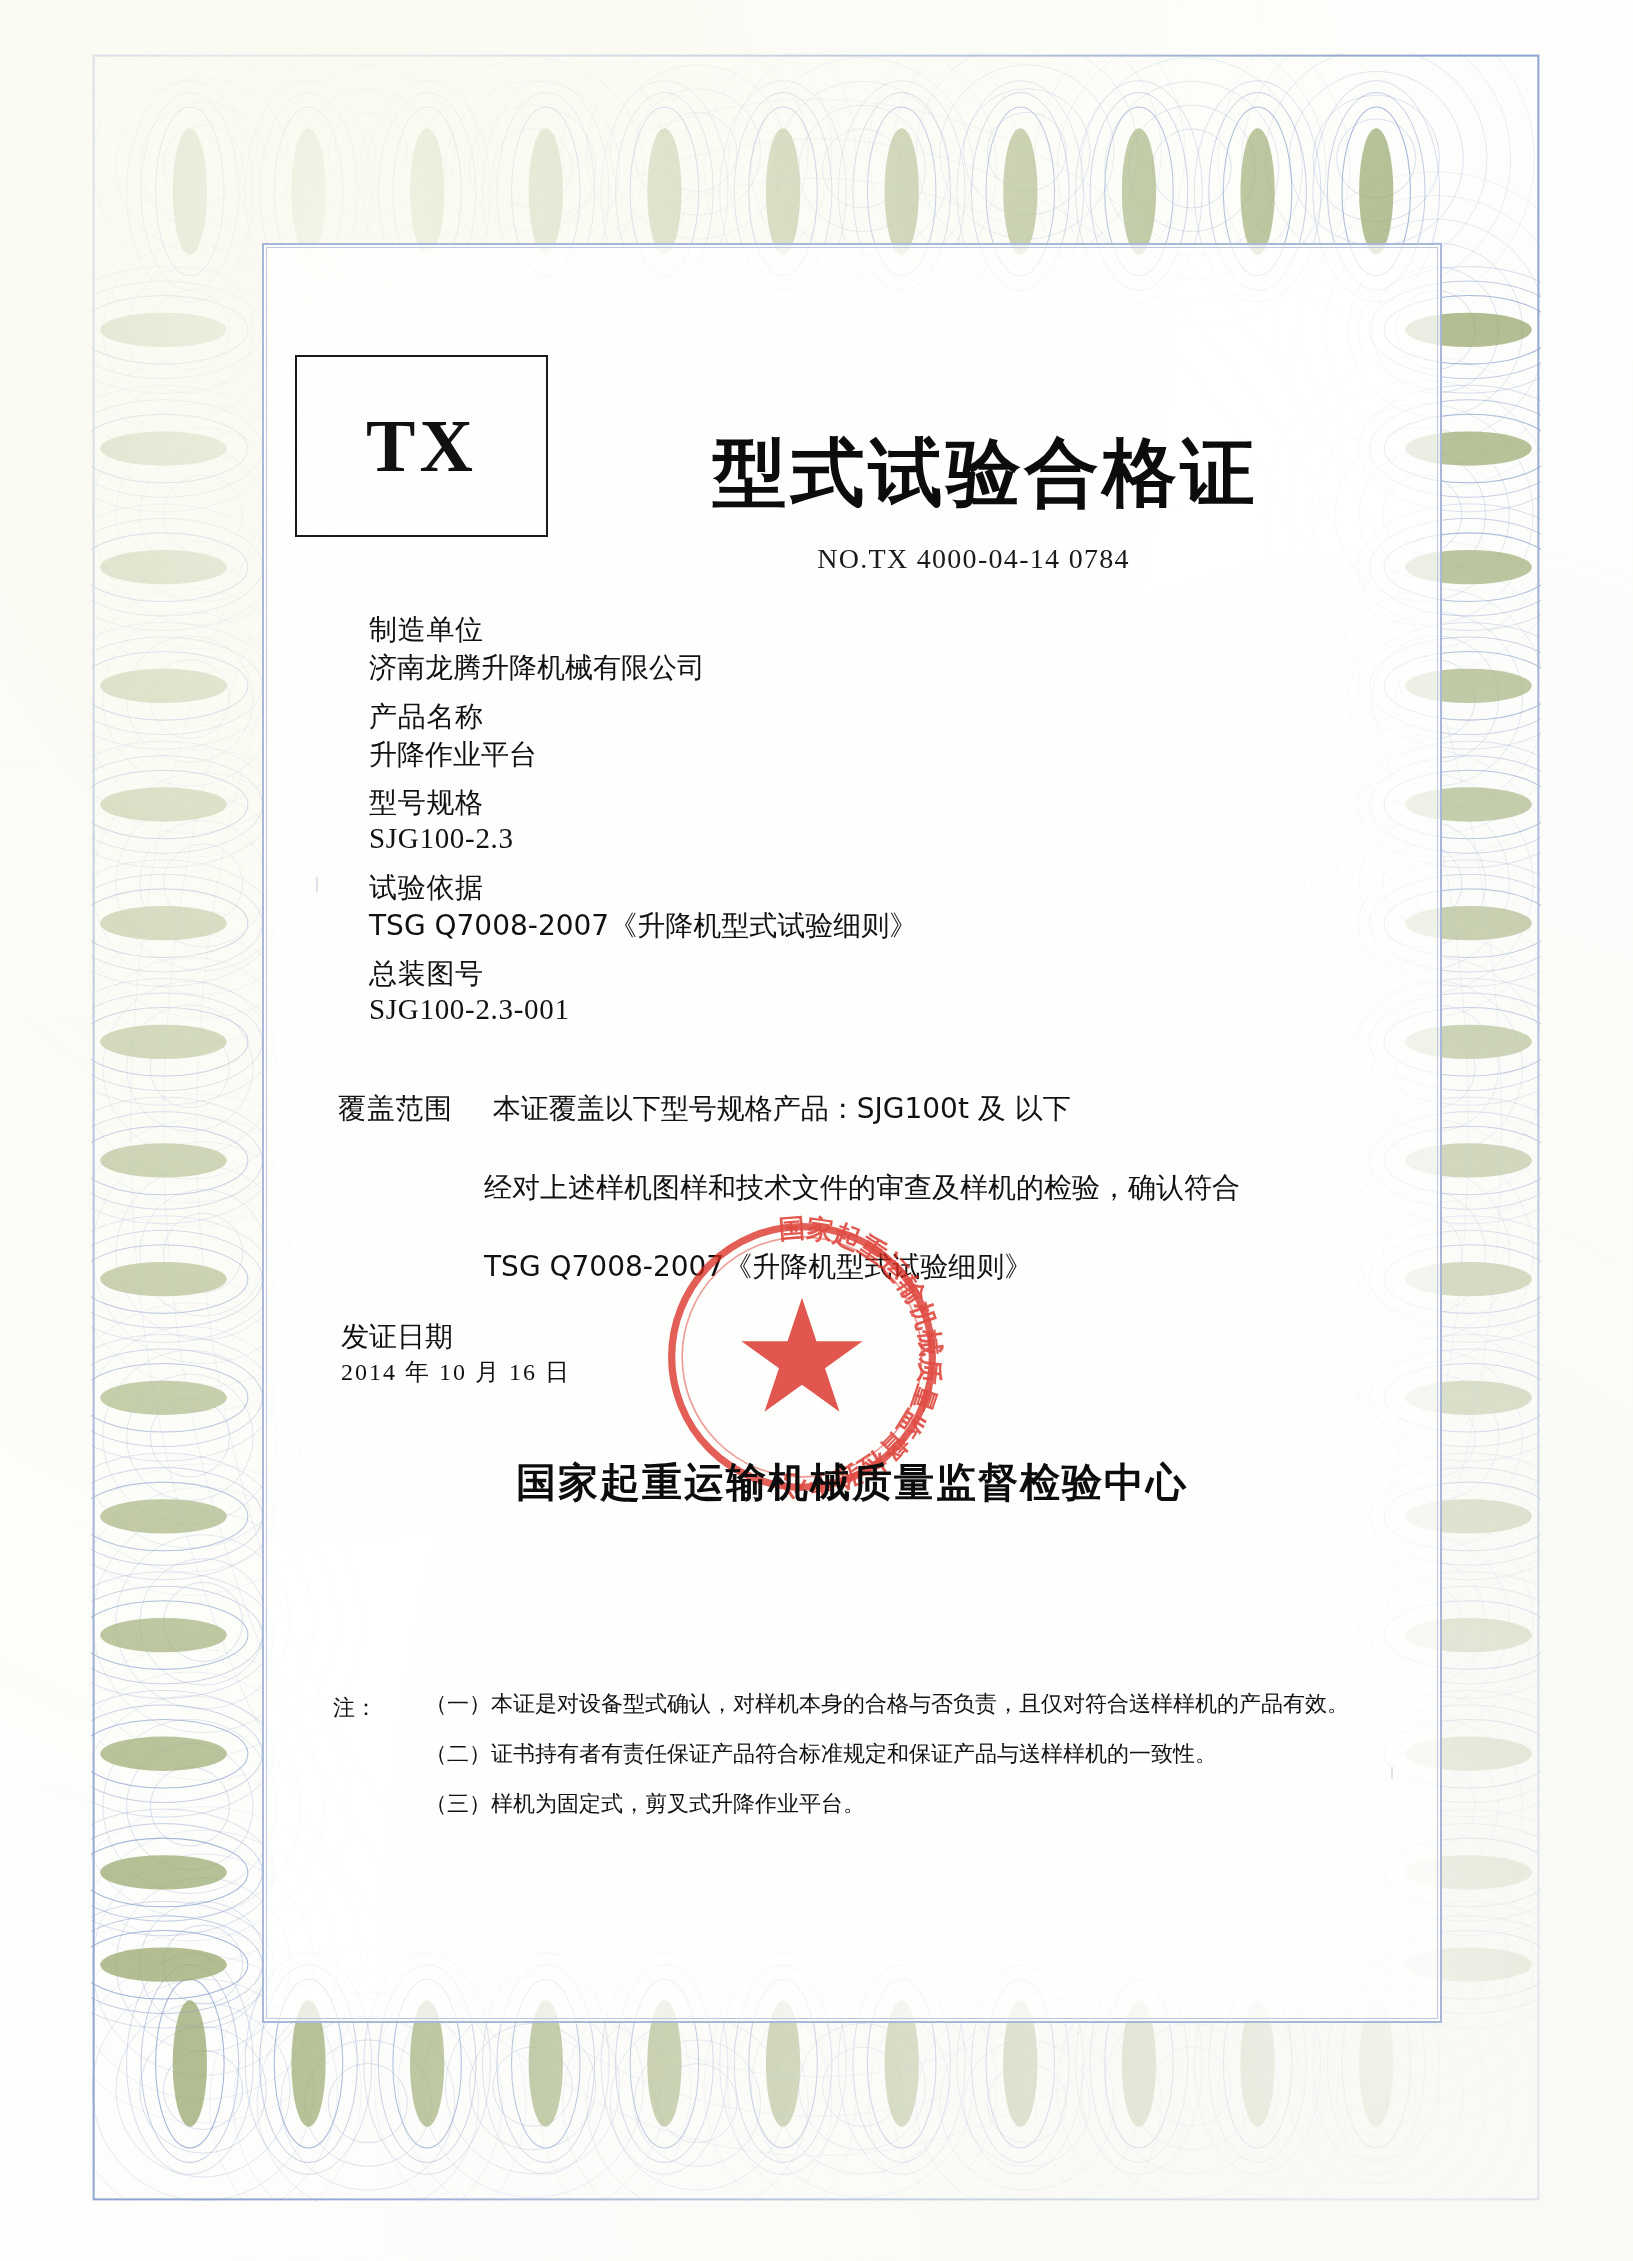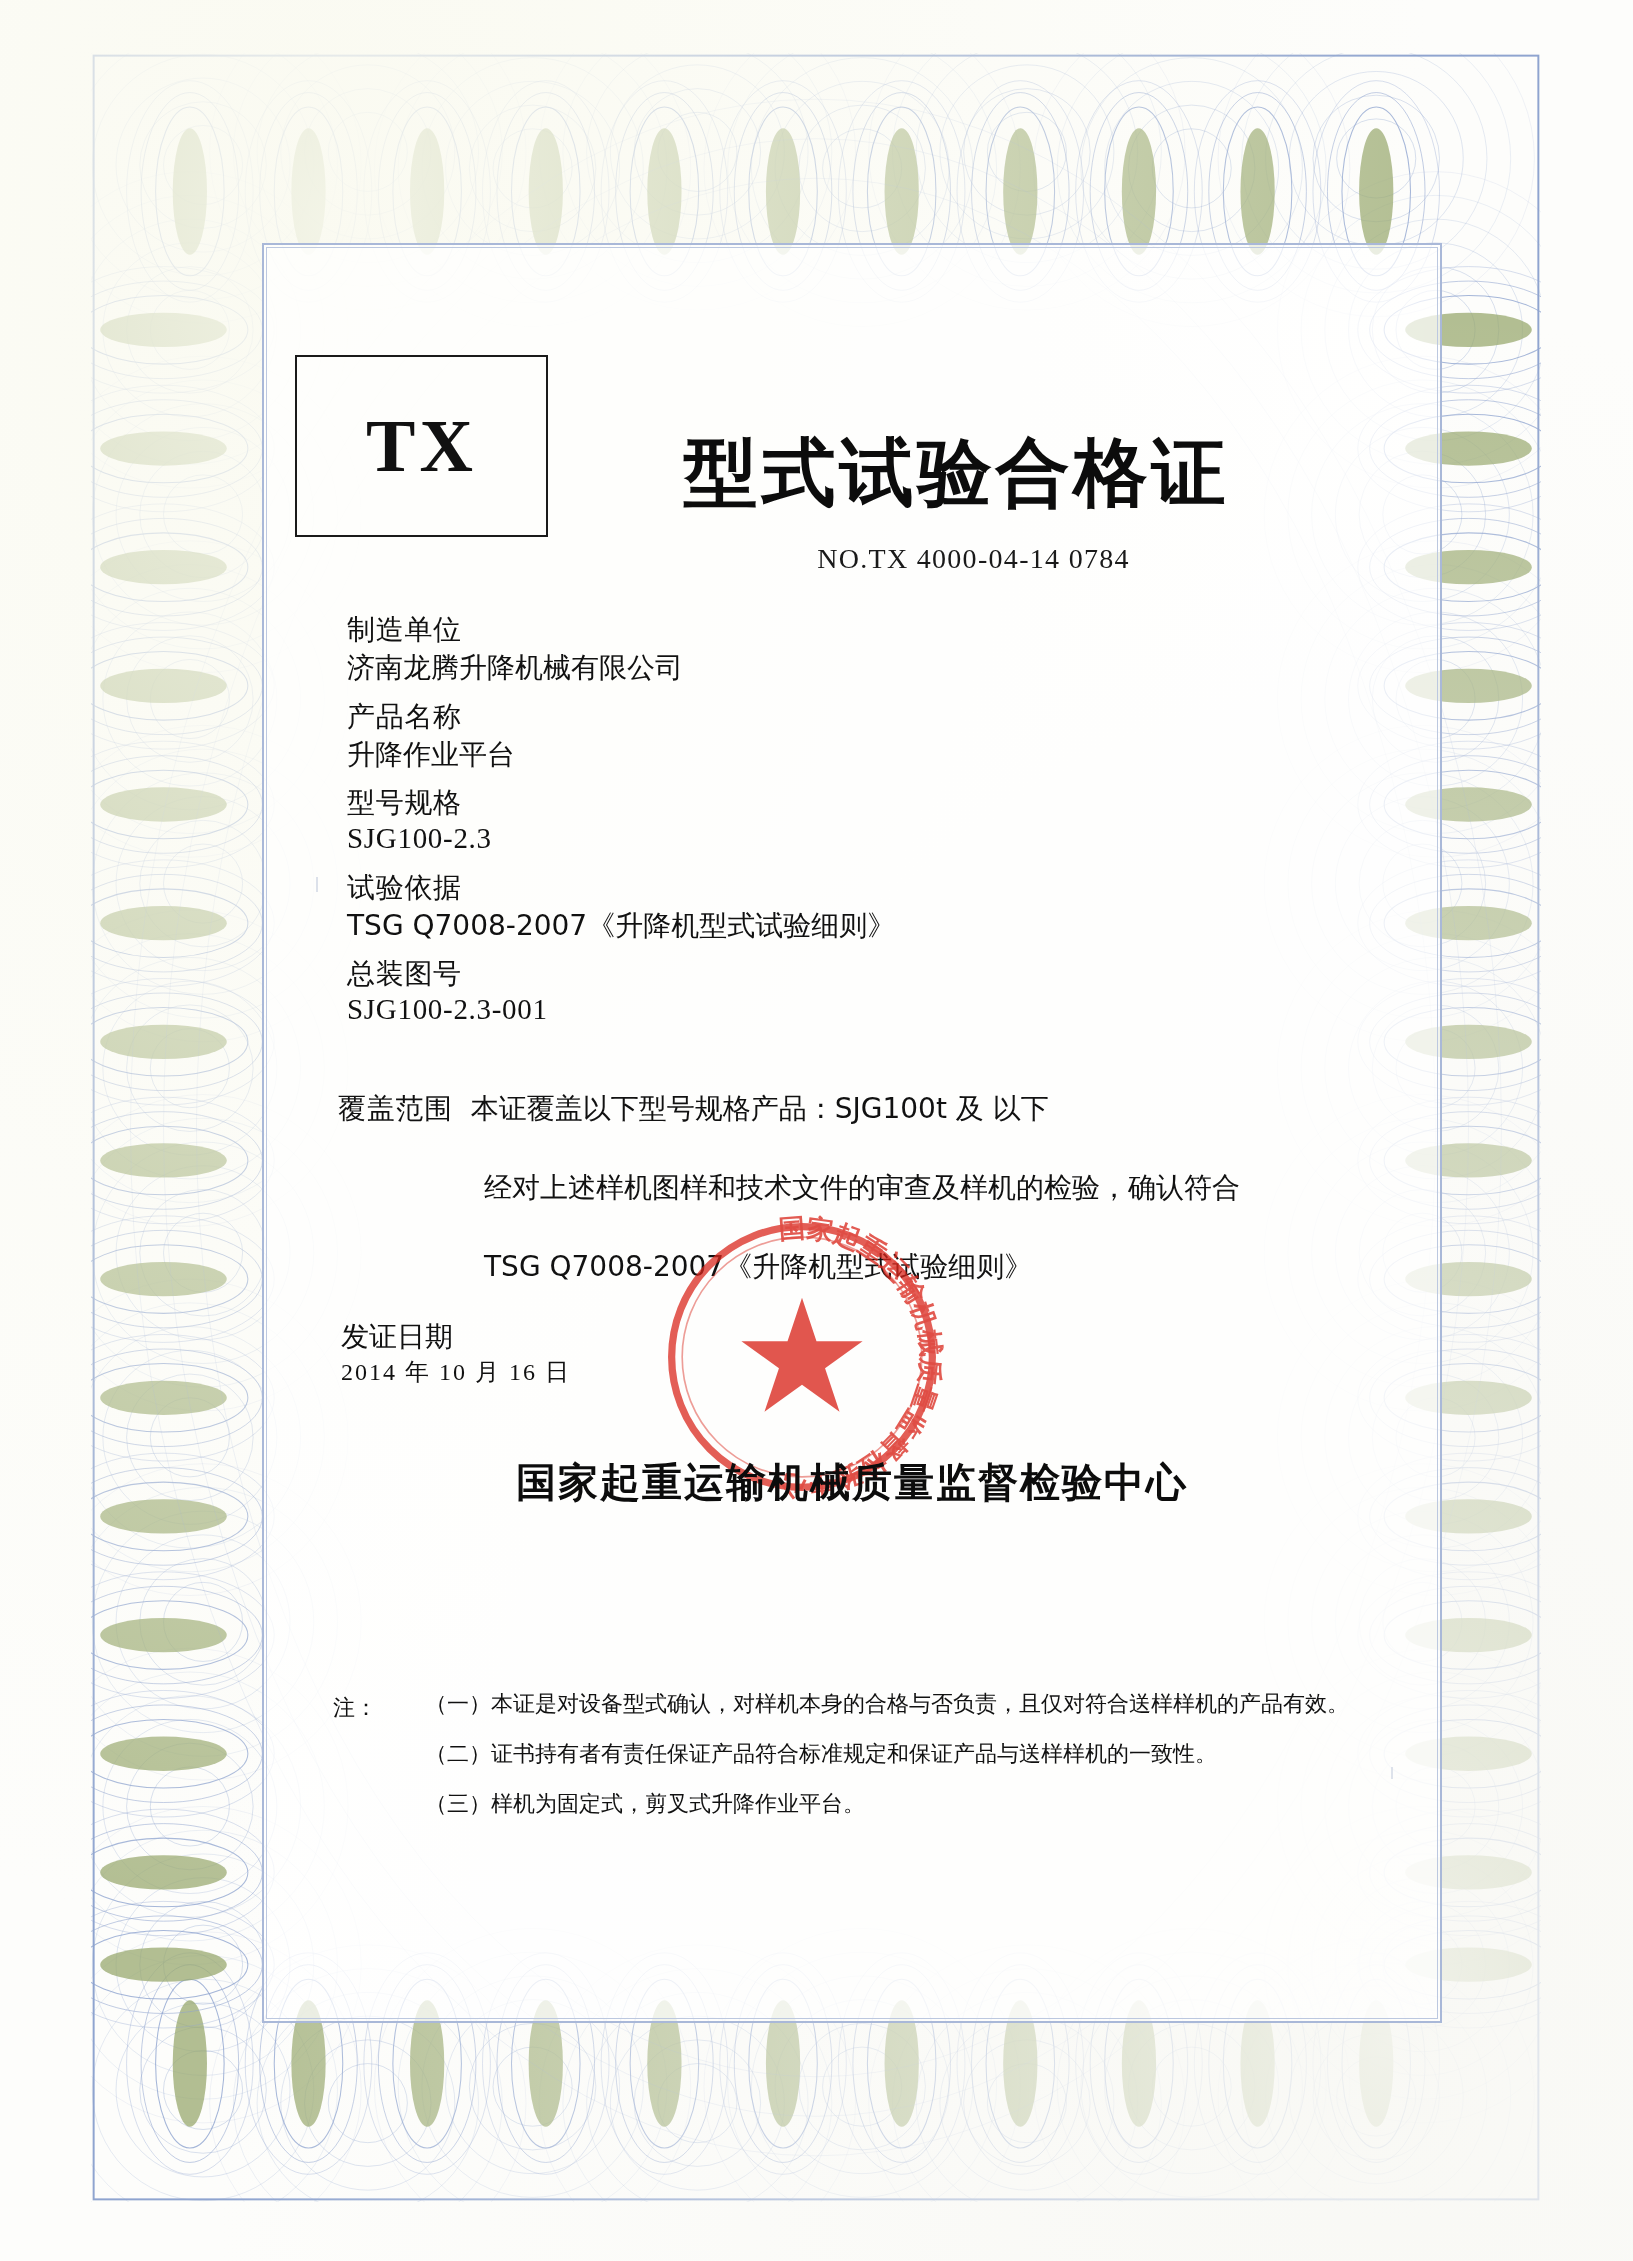--- a/index.html
+++ b/index.html
@@ -99,21 +99,21 @@
     width: 857px;
     text-align: center;
     font-family: "DejaVu Sans", sans-serif;
     font-weight: bold;
     font-size: 42px;
     letter-spacing: 20px;
     color: #101010;
   }
   .title-big {
     position: absolute;
-    left: 266px;
+    left: 295px;
     top: 181px;
     width: 857px;
     text-align: center;
     font-family: "DejaVu Sans", sans-serif;
     font-weight: bold;
     font-size: 74px;
     letter-spacing: 4px;
     color: #0c0c0c;
   }
   .cert-no {
@@ -141,21 +141,21 @@
     font-family: "DejaVu Sans", sans-serif;
     font-size: 28px;
     letter-spacing: 0.7px;
     color: #111;
     white-space: nowrap;
   }
   .field-value {
     font-family: "DejaVu Sans", sans-serif;
     font-size: 28px;
     color: #111;
-    margin-left: 9px;
+    margin-left: 31px;
     white-space: nowrap;
   }
   .field-value.mono {
     font-family: "Liberation Serif", serif;
     font-size: 29px;
     letter-spacing: 0.7px;
   }
 
   .row1 { top: 368px; }
   .row2 { top: 455px; }

